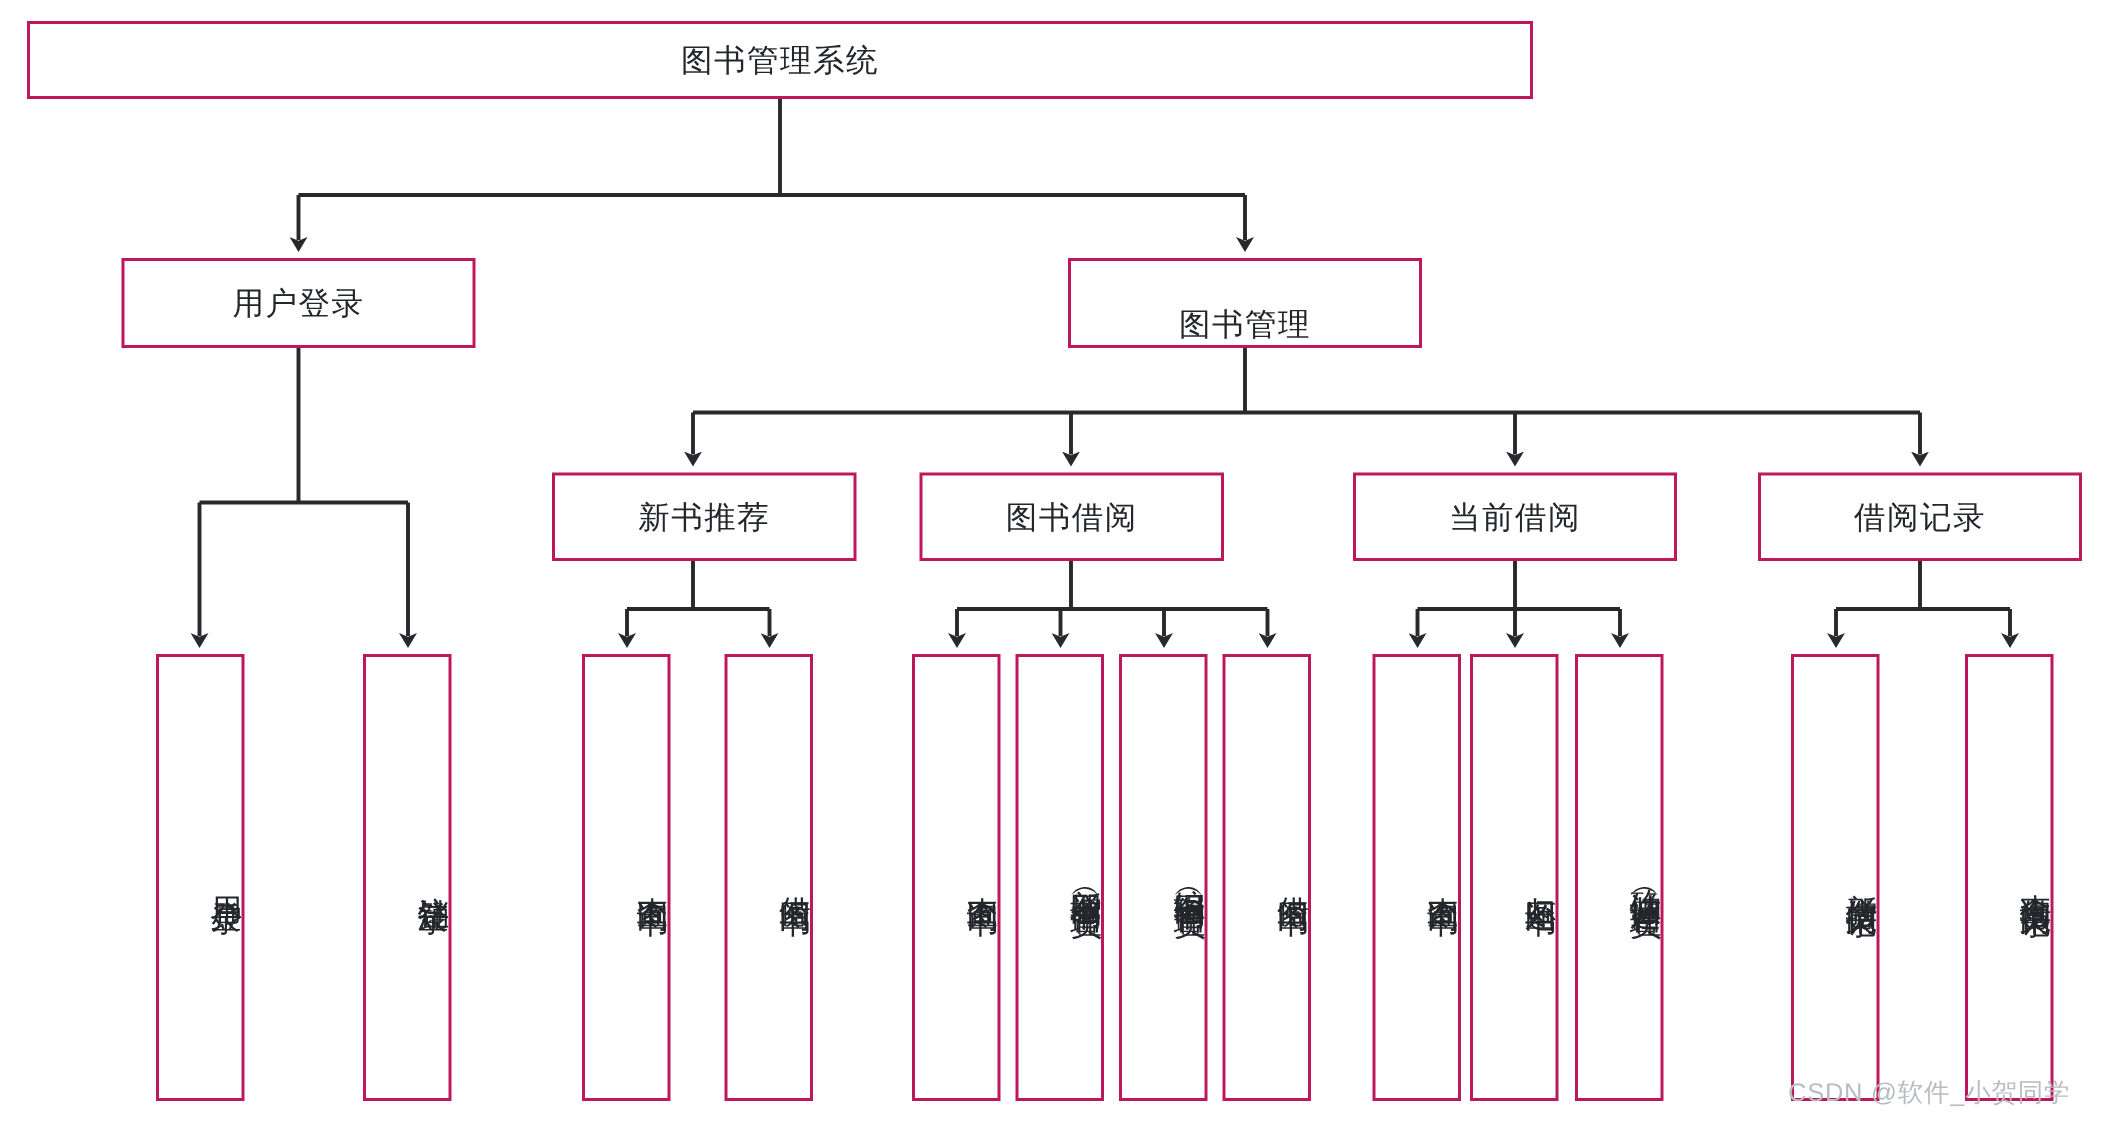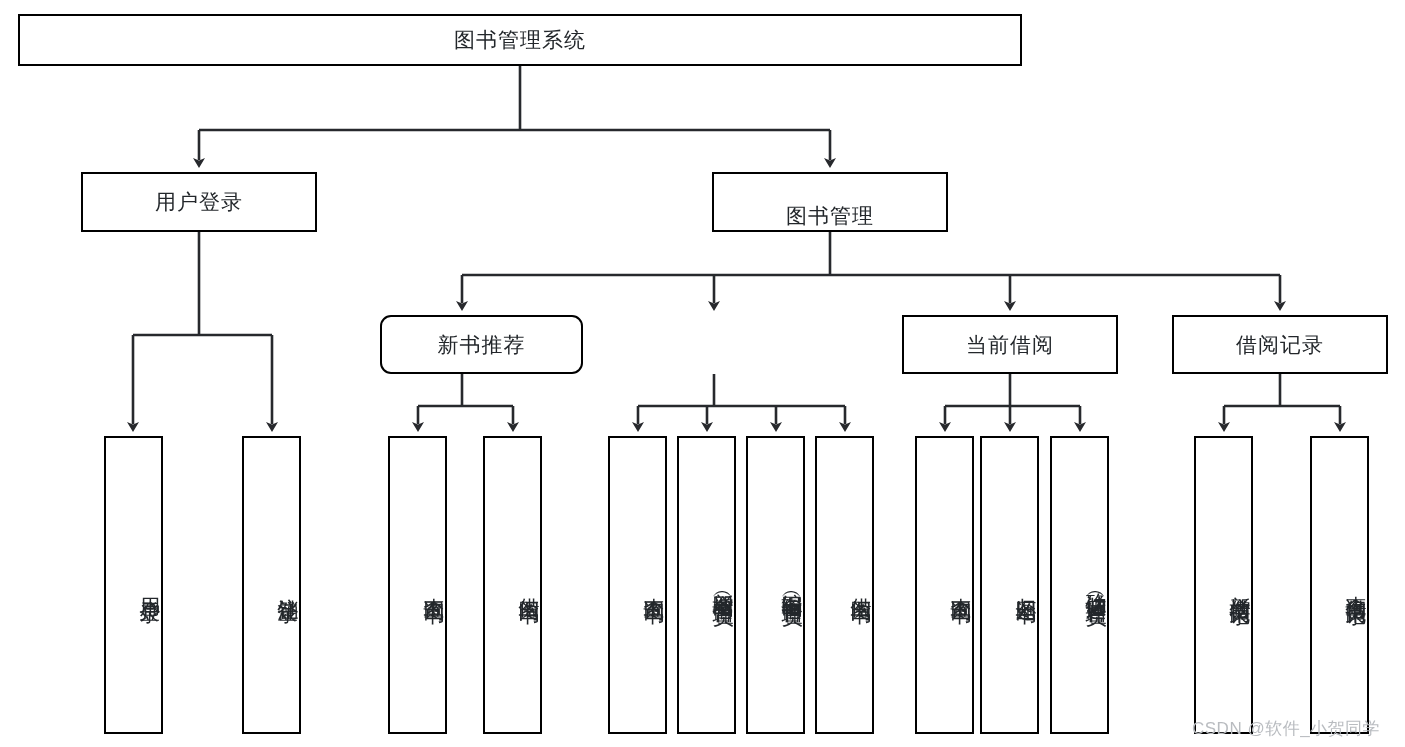--- a/index.html
+++ b/index.html
@@ -21,21 +21,21 @@
     position: absolute;
     left: 0;
     top: 0;
     width: 1405px;
     height: 747px;
   }
   .node {
     position: absolute;
     box-sizing: border-box;
     background: #ffffff;
-    border: 2px solid #000000;
+    border: 2px solid #be185d;
     display: flex;
     align-items: center;
     justify-content: center;
     color: #23272b;
   }
   .node.horizontal {
     font-size: 21px;
     letter-spacing: 1px;
   }
   .node.vertical {
@@ -123,24 +123,27 @@
   </div>
 
   <div class="node horizontal" style="left:81px; top:172px; width:236px; height:60px;">
     <span>用户登录</span>
   </div>
 
   <div class="node horizontal" style="left:712px; top:172px; width:236px; height:60px;align-items:flex-end;">
     <span>图书管理</span>
   </div>
 
-  <div class="node horizontal" style="left:380px; top:315px; width:203px; height:59px;border-radius:11px;">
+  <div class="node horizontal" style="left:368px; top:315px; width:203px; height:59px;">
     <span>新书推荐</span>
   </div>
 
+  <div class="node horizontal" style="left:613px; top:315px; width:203px; height:59px;">
+    <span>图书借阅</span>
+  </div>
 
   <div class="node horizontal" style="left:902px; top:315px; width:216px; height:59px;">
     <span>当前借阅</span>
   </div>
 
   <div class="node horizontal" style="left:1172px; top:315px; width:216px; height:59px;">
     <span>借阅记录</span>
   </div>
 
   <div class="node vertical" style="left:104px; top:436px; width:59px; height:298px;">

